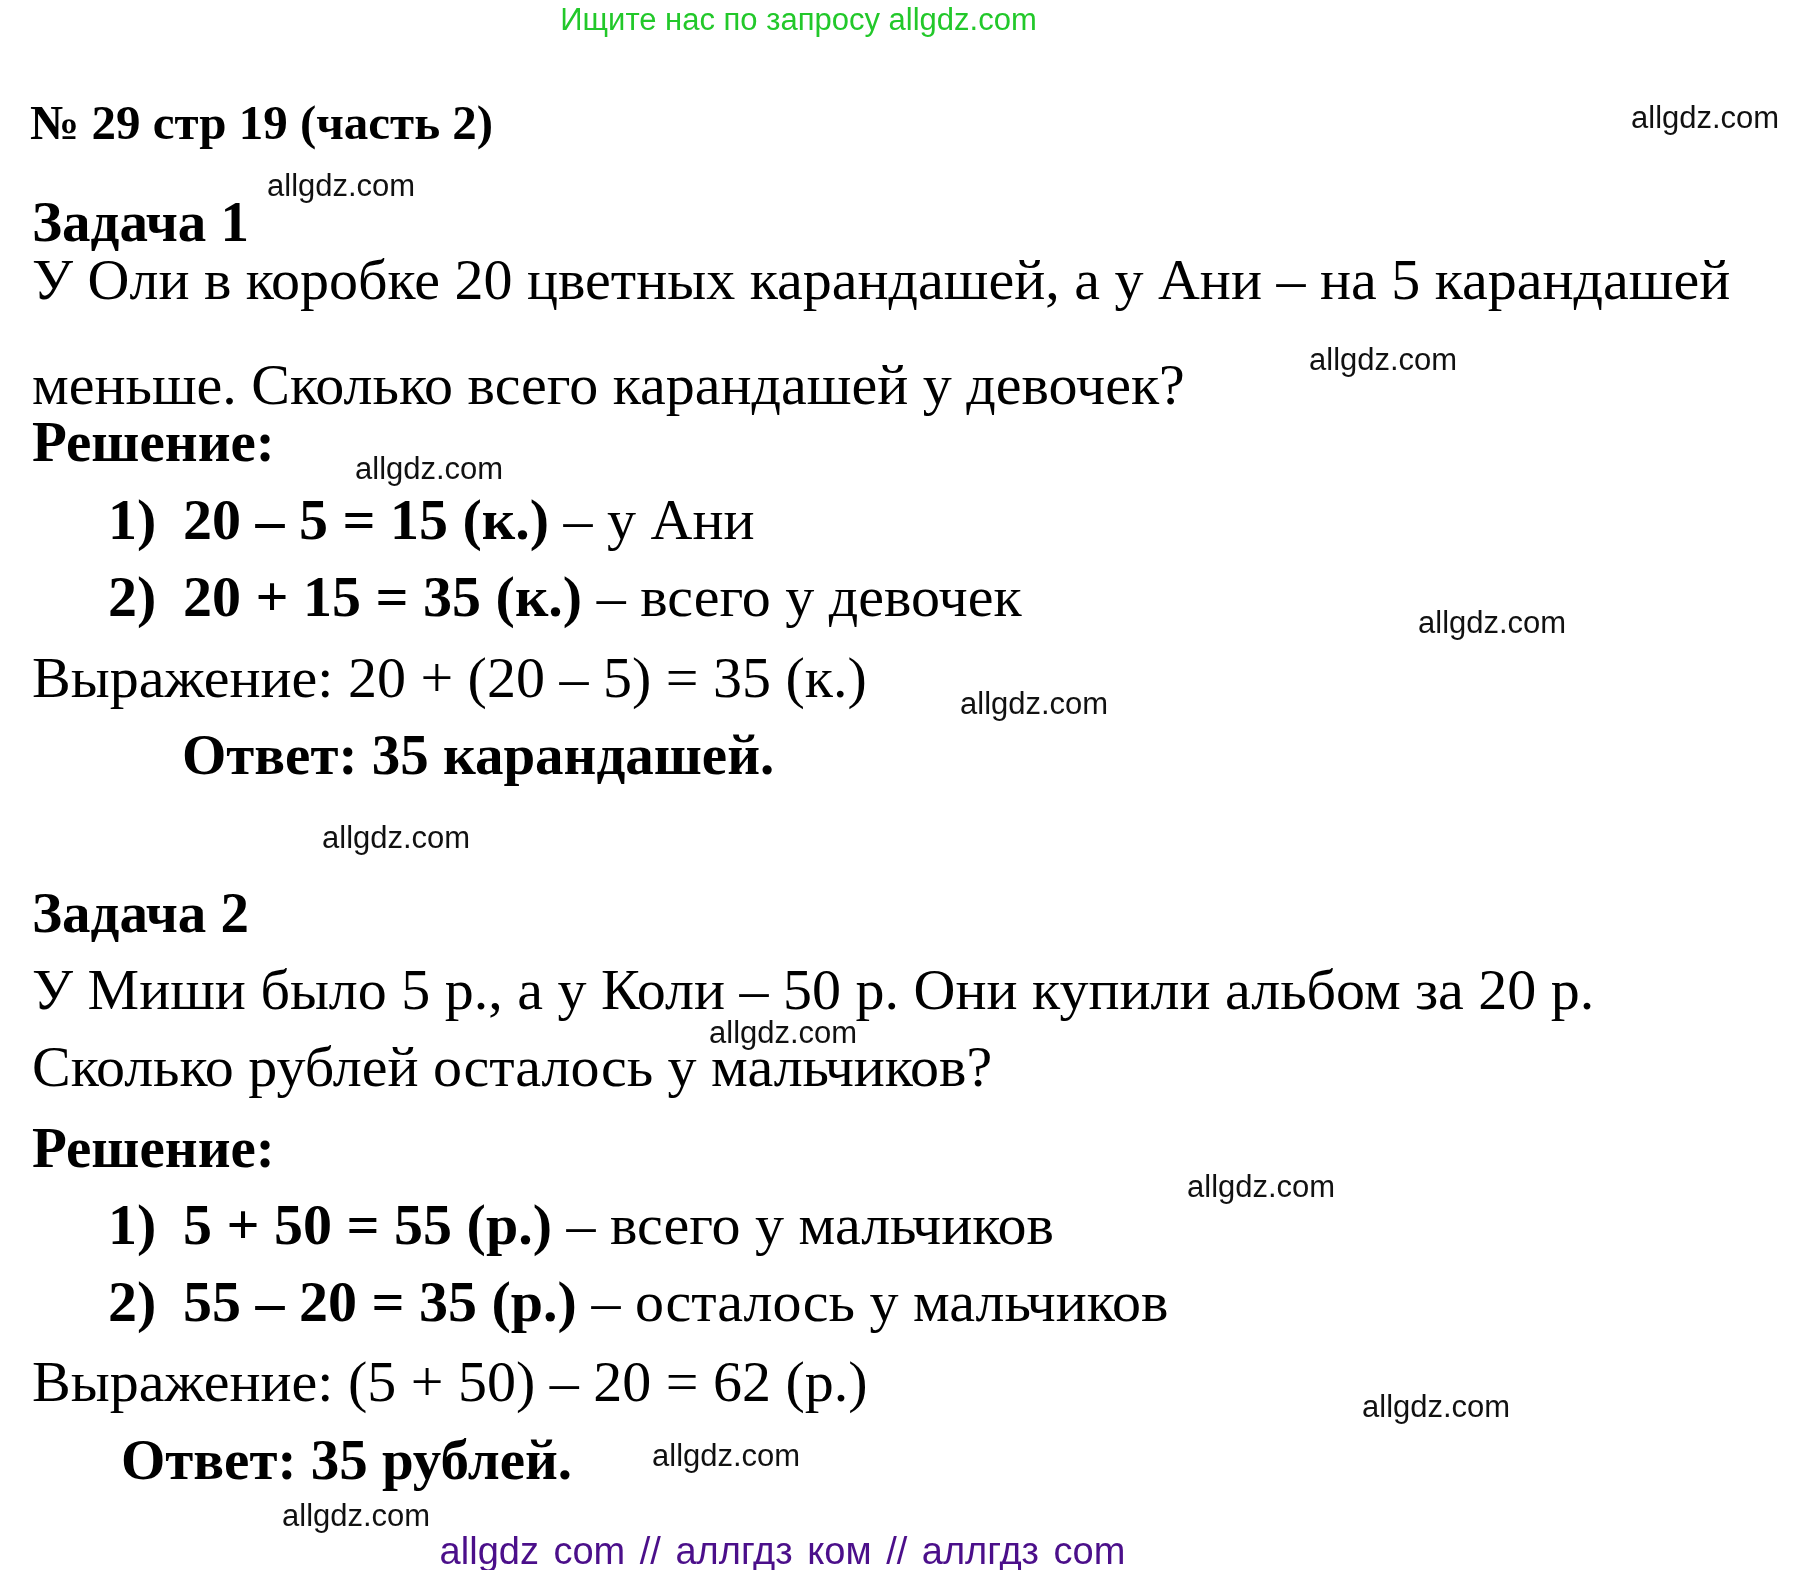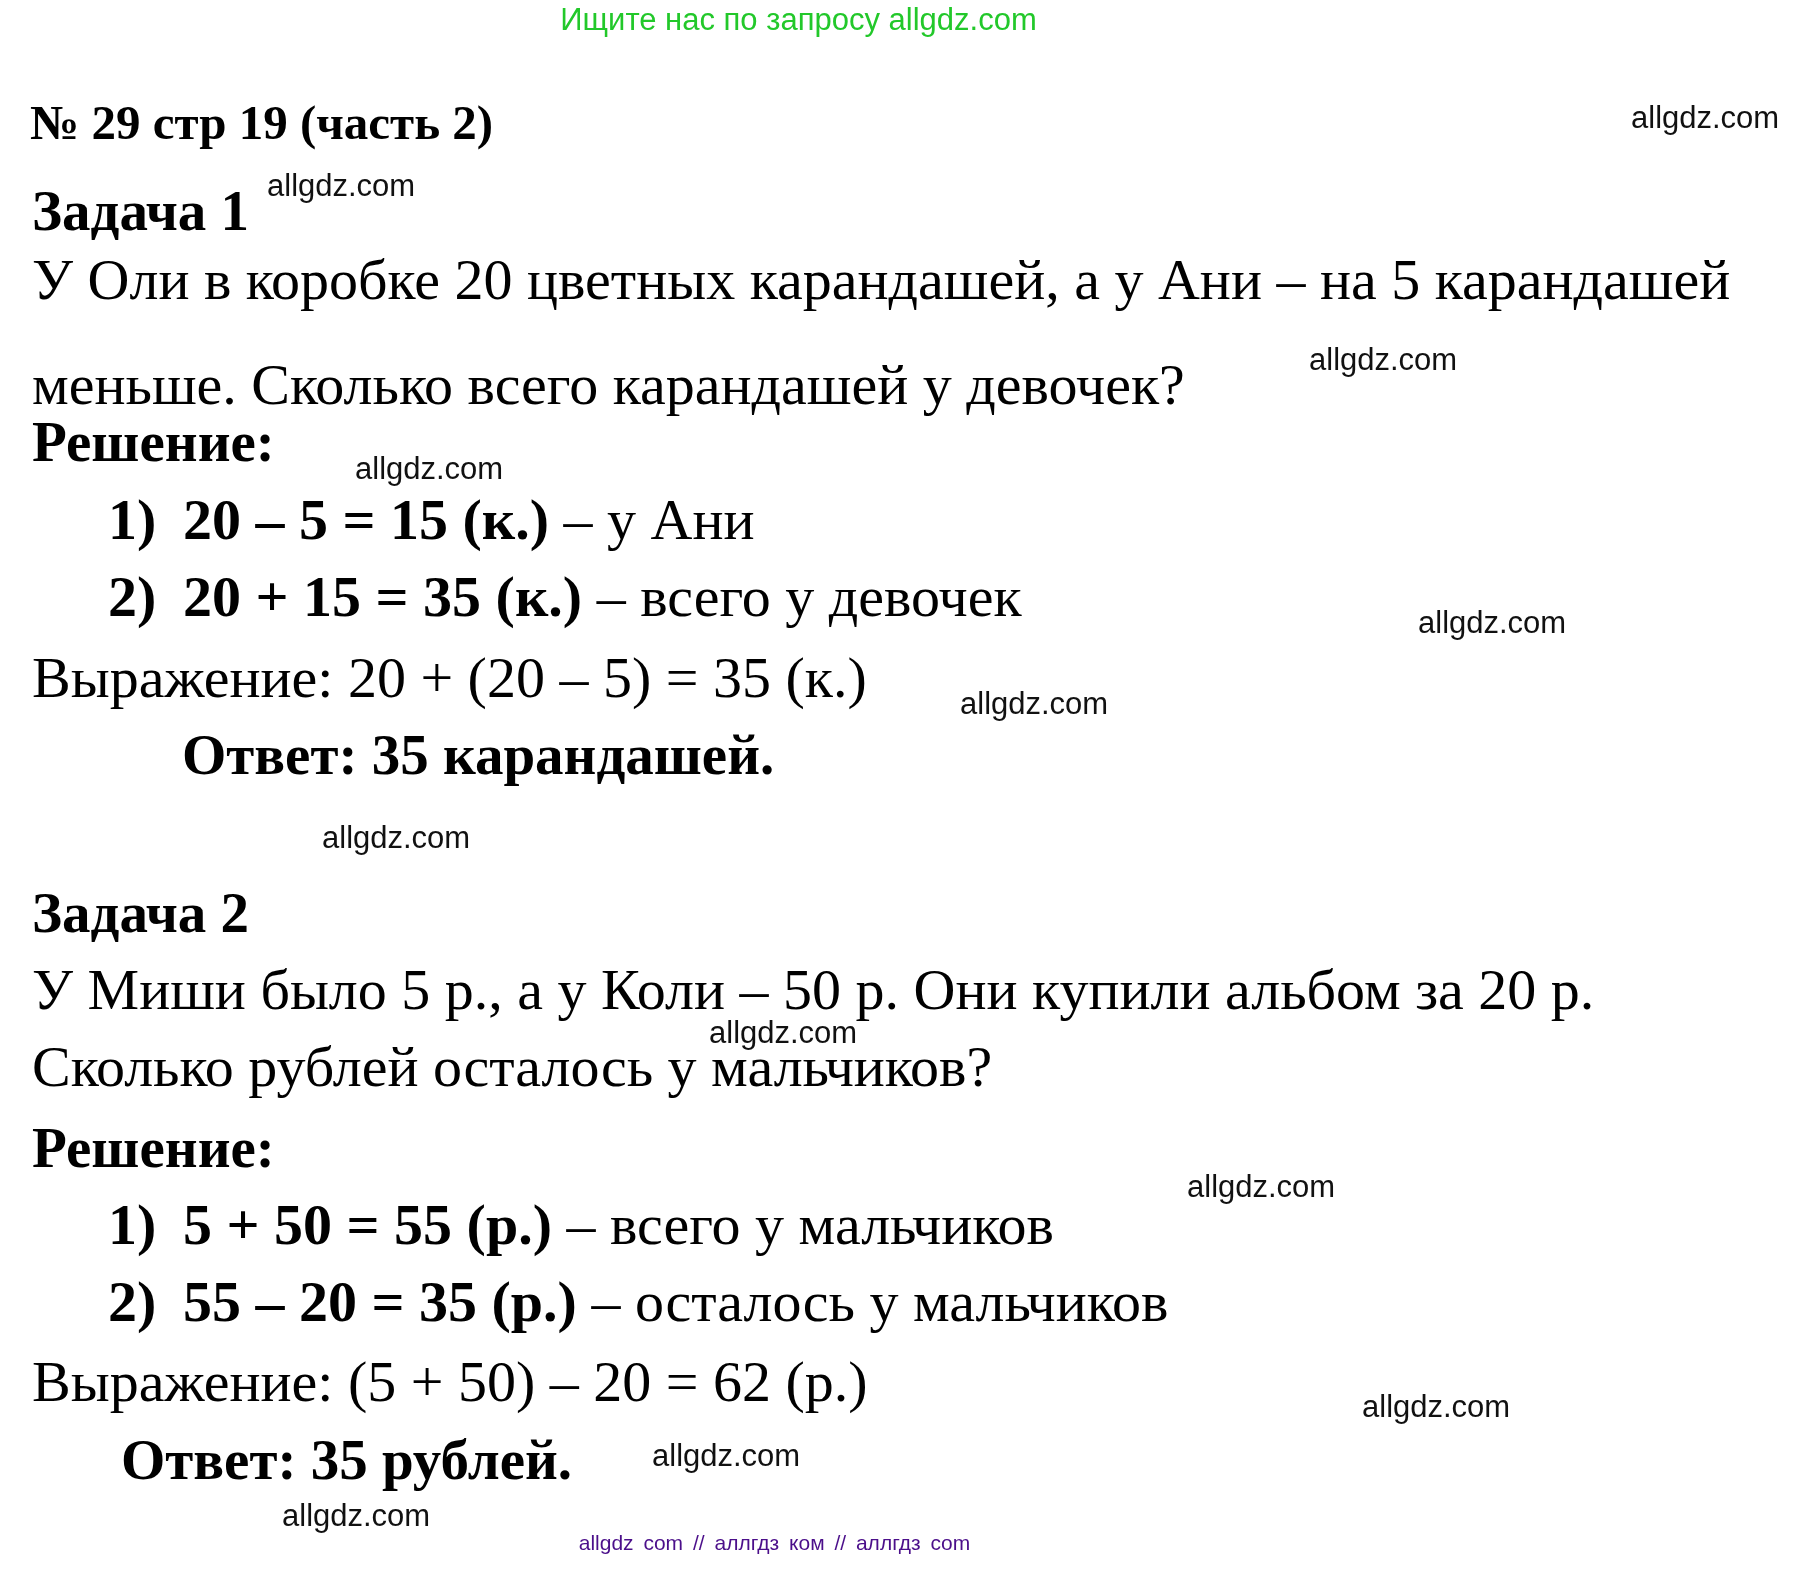--- a/index.html
+++ b/index.html
@@ -9,30 +9,30 @@
   .sans { font-family:"Liberation Sans", "DejaVu Sans", sans-serif; }
   .title { font-size:49px; font-weight:bold; }
   .heading { font-size:57px; font-weight:bold; }
   .body { font-size:58px; }
   .step { font-size:58px; }
   .step b { font-weight:bold; }
   .step .num { font-weight:bold; display:inline-block; width:75px; }
   .answer { font-size:57px; font-weight:bold; }
   .wm { font-size:31px; color:#111; }
   .top-banner { font-size:31px; color:#22c82a; left:0; width:1597px; text-align:center; }
-  .footer { font-size:21px; color:#4b0f8a; left:4px; width:1541px; text-align:center; word-spacing:4px; }
+  .footer { font-size:38px; color:#4b0f8a; left:12px; width:1541px; text-align:center; word-spacing:4px; }
 </style>
 </head>
 <body>
 
 <div class="abs sans top-banner" style="top:4px;">Ищите нас по запросу allgdz.com</div>
 
 <div class="abs serif title" style="left:30px; top:98px;">№ 29 стр 19 (часть 2)</div>
 
-<div class="abs serif heading" style="left:32px; top:182px;">Задача 1</div>
+<div class="abs serif heading" style="left:32px; top:193px;">Задача 1</div>
 <div class="abs serif body" style="left:32px; top:251px;">У Оли в коробке 20 цветных карандашей, а у Ани – на 5 карандашей</div>
 <div class="abs serif body" style="left:32px; top:341px;margin-top:15px;">меньше. Сколько всего карандашей у девочек?</div>
 <div class="abs serif heading" style="left:32px; top:413px;">Решение:</div>
 
 <div class="abs serif step" style="left:108px; top:491px;">
   <span class="num">1)</span><b>20 – 5 = 15 (к.)</b><span> – у Ани</span>
 </div>
 <div class="abs serif step" style="left:108px; top:568px;">
   <span class="num">2)</span><b>20 + 15 = 35 (к.)</b><span> – всего у девочек</span>
 </div>

